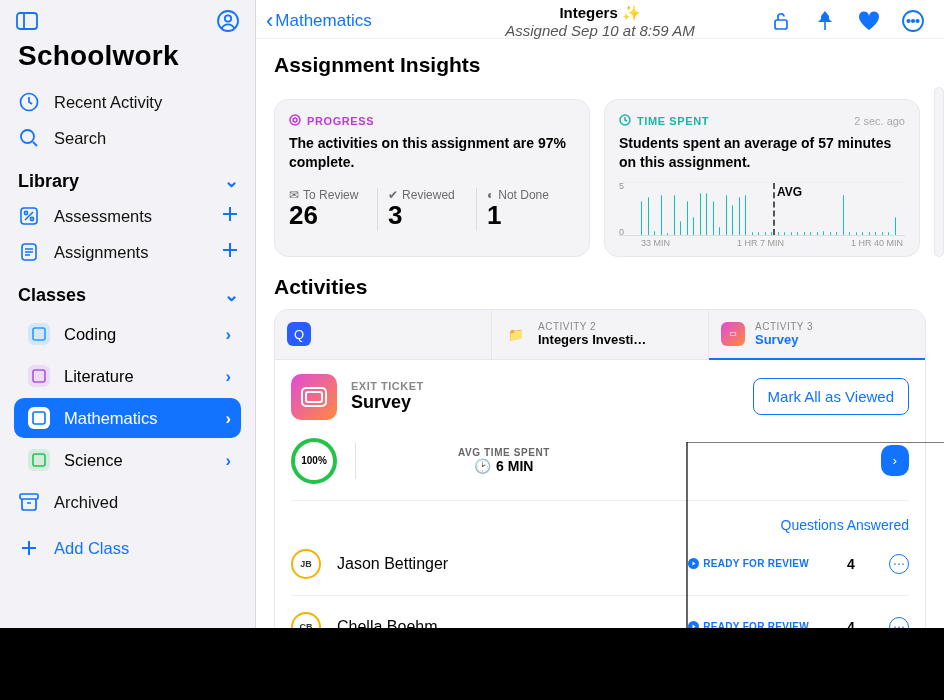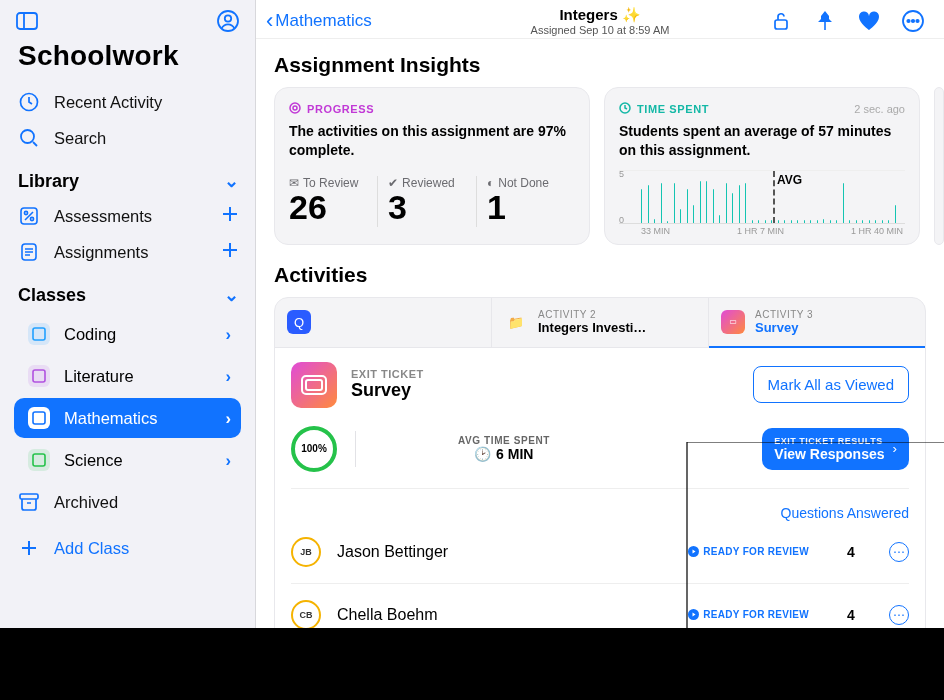--- a/index.html
+++ b/index.html
@@ -20,41 +20,41 @@
   .sb-class .chev2 { margin-left:auto; color:#1173ff; font-weight:600;}
   .sb-class.active { background:#1173ff; color:#fff; }
   .sb-class.active .chev2 { color:#fff; }
   .sb-add { color:#1173ff; }
 
   .main { flex:1; background:#fff; display:flex; flex-direction:column; overflow:hidden; position:relative; }
   .topbar { display:flex; align-items:center; padding:8px 14px 4px 10px; border-bottom:1px solid #eee; }
   .back { display:flex; align-items:center; gap:2px; color:#1173ff; font-size:17px; cursor:pointer; }
   .title-block { position:absolute; left:50%; transform:translateX(-50%); text-align:center; }
   .title-main { font-size:15px; font-weight:600; }
-  .title-sub { font-size:11px; color:#555; }
+  .title-sub { font-size:15px; color:#555;font-style:italic; }
   .tb-actions { margin-left:auto; display:flex; gap:22px; align-items:center; padding-right:6px; }
 
   .content { padding: 10px 18px 0 18px; overflow-y:auto; height:100%; }
   h2.section { font-size:21px; font-weight:700; margin: 4px 0 10px 0; }
 
   .cards { display:flex; gap:14px; }
   .xtra-card { width:10px; border-radius:14px; background:#f4f4f6; border:1px solid #e8e8ec; margin-right:-18px;}
-  .card { flex:1; background:#f4f4f6; border:1px solid #e8e8ec; border-radius:14px; padding:12px 14px 8px 14px; }
+  .card { flex:1; background:#f4f4f6; border:1px solid #e8e8ec; border-radius:14px; padding:12px 14px 8px 14px;margin-top:12px; }
   .card-head { display:flex; align-items:center; gap:6px; }
   .card-label { font-size:11px; font-weight:700; letter-spacing:0.6px;}
   .card-label.purple { color:#c139d6; }
   .card-label.teal   { color:#14b8a6; }
   .mini-time { margin-left:auto; font-size:11px; color:#aaa; }
   .card-body { font-size:14px; font-weight:600; margin-top:4px; line-height:1.35; }
 
   .progress-stats { display:flex; margin-top:16px; border-top:0; gap:0; margin-bottom:4px;}
   .pstat { flex:1; padding:0 10px; border-left:1px solid #ddd; }
   .pstat:first-child { border-left:none; padding-left:0;}
   .pstat-label { font-size:12px; color:#6b6b70; display:flex; align-items:center; gap:4px; font-weight:500;}
-  .pstat-val { font-size:34px; font-weight:700; margin-top:-2px;}
+  .pstat-val { font-size:26px; font-weight:700; margin-top:-2px;}
 
   .spark { margin-top:10px; height:54px; position:relative; border-bottom:1px solid #ddd; border-top:1px solid #eee; }
   .spark .yax { position:absolute; left:0; font-size:9px; color:#999; }
   .spark .bars { position:absolute; left:22px; right:4px; top:4px; bottom:0; display:flex; align-items:flex-end; }
   .sbar { width:6px; background:#14c4b2; border-radius:2px 2px 0 0; margin-right:6px; }
   .avg-marker { position:absolute; top:0; bottom:0; border-left:2px dashed #555; }
   .avg-label { position:absolute; top:2px; font-size:12px; font-weight:700; background:#f4f4f6; padding:0 2px; }
   .xticks { display:flex; justify-content:space-between; font-size:9px; color:#999; margin-top:2px; padding:0 2px 0 22px;}
 
   .act-panel { background:#f4f4f6; border:1px solid #e8e8ec; border-radius:14px; margin-top: 6px; overflow:hidden;}
@@ -417,24 +417,20 @@
             <div class="ring">100%</div>
             <div class="sep"></div>
             <div class="avg-block">
               <div class="avg-sup">AVG TIME SPENT</div>
               <div class="avg-val">
                   <span>🕑</span>
                   <span>6 MIN</span>
                 </div>
             </div>
             <button class="view-resp">
-              <div class="vr-block">
-                <div class="sup3">EXIT TICKET RESULTS</div>
-                <div class="lbl3">View Responses</div>
-              </div>
               <span>›</span>
             </button>
           </div>
 
           <div class="sp-head">
             <span class="sp-col">Questions Answered</span>
           </div>
           <div id="students">
               <div class="student">
                 <div class="avatar" style="border-color:#f5b301;color:#333">JB</div>

